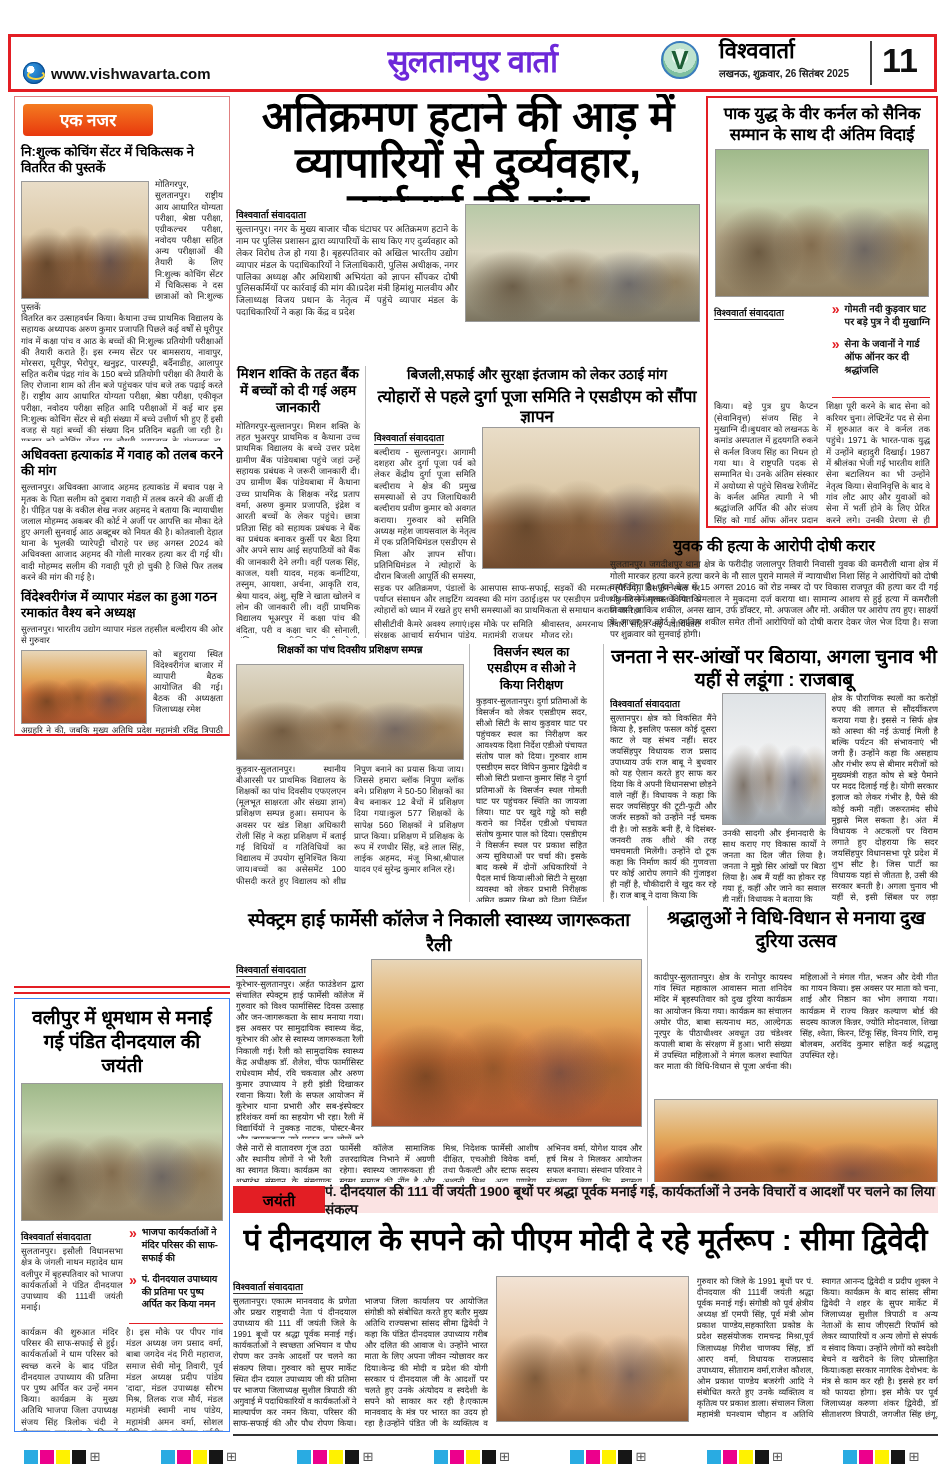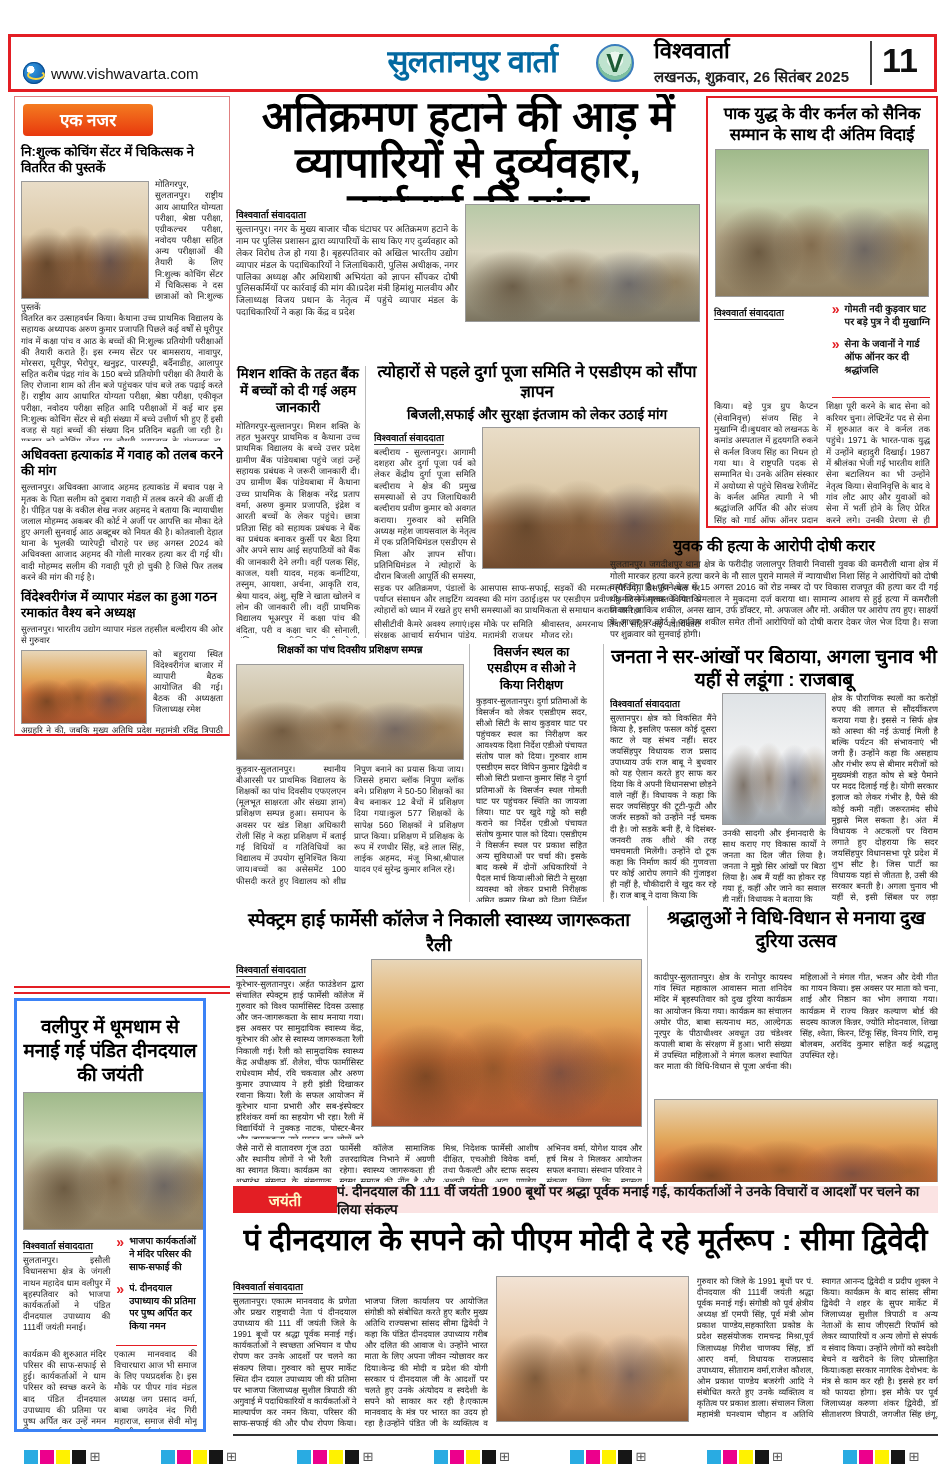--- a/index.html
+++ b/index.html
@@ -5,37 +5,37 @@
   * { margin:0; padding:0; box-sizing:border-box; }
   html,body { background:#e9e9e9; }
   .page {
     position:relative; width:945px; height:1474px; margin:0 auto;
     background:#ffffff; overflow:hidden;
     font-family:"Liberation Sans","DejaVu Sans",sans-serif; color:#111;
   }
   
   .masthead { position:absolute; left:8px; top:34px; width:929px; height:58px;
     border:3px solid #e31e24; background:#fff; }
-  .site-url { position:absolute; left:12px; bottom:5px; font-weight:normal; font-size:15px; color:#111; display:flex; align-items:center; gap:6px;}
+  .site-url { position:absolute; left:12px; bottom:5px; font-weight:bold; font-size:15px; color:#111; display:flex; align-items:center; gap:6px;}
   .globe { width:22px; height:22px; border-radius:50%;
     background:radial-gradient(circle at 35% 35%, #fff 18%, #2e8fd8 20%, #1769b5 65%, #0c4f93 100%);
     position:relative; box-shadow:inset 0 0 0 1px #0c4f93; }
   .globe::after{ content:""; position:absolute; left:4px; top:8px; width:14px; height:6px;
     border-radius:50%; border:2px solid #f9d640; border-top-color:transparent; }
   .edition-title { position:absolute; left:0; right:0; top:2px; text-align:center;
-    font-size:31px; font-weight:bold; color:#0369a1; letter-spacing:-0.5px;}
+    font-size:31px; font-weight:bold; color:#6d28d9; letter-spacing:-0.5px;}
   .brand-block { position:absolute; right:85px; top:3px; display:flex; gap:20px; align-items:center;}
   .brand-logo { width:38px; height:38px; border-radius:50%;
     background:radial-gradient(circle at 50% 40%, #eaf6ee 0 30%, #bfe3cf 31% 60%, #7fc0a0 61% 100%);
     border:2px solid #3a7dbd; position:relative; overflow:hidden;}
   .brand-logo::before { content:"V"; position:absolute; left:0; right:0; top:2px; text-align:center;
     font-size:26px; font-weight:bold; color:#1c5c34; }
   .brand-text { display:flex; flex-direction:column; align-items:flex-start;}
   .brand-name { font-size:22px; font-weight:bold; color:#000; line-height:1;}
-  .brand-date { font-size:15px; font-weight:bold; color:#222; margin-top:4px;}
+  .brand-date { font-size:10px; font-weight:bold; color:#222; margin-top:4px;}
   .pageno { position:absolute; right:6px; top:4px; width:58px; height:44px;
     border-left:2px solid #444; text-align:center; font-size:34px; font-weight:bold; }
   
   .abs { position:absolute; overflow:hidden; }
   .headline { font-weight:bold; color:#000; text-align:center; }
   .byline { font-weight:bold; font-size:9.5px; border-bottom:1px solid #333; display:inline-block; margin-bottom:2px;}
   .body-txt { font-size:9px; line-height:1.32; text-align:justify; color:#1c1c1c;}
   .photo { position:relative; overflow:hidden; border:1px solid #9a9a9a; }
   .photo::before{ content:""; position:absolute; inset:0;
     background:
@@ -57,28 +57,28 @@
   
   .sidebar { position:absolute; left:14px; top:96px; width:216px; height:640px;
     border:1px solid #e08080; border-bottom:2px solid #e31e24; padding:5px 6px; overflow:hidden;}
   .eknazar { width:130px; background:linear-gradient(180deg,#f47b20,#e8380d);
     color:#fff; font-size:17px; font-weight:bold; text-align:center;
     padding:4px 0 5px; border-radius:4px; margin:2px 0 8px 2px; }
   .sb-head { font-weight:bold; font-size:13px; line-height:1.2; margin:6px 0 4px; color:#000;}
   .sb-body { font-size:8.6px; line-height:1.3; text-align:justify; color:#1c1c1c;}
   .sb-photo-wrap::after { content:""; display:block; clear:both; }
   
-  .valipur { position:absolute; left:14px; top:998px; width:192px; height:434px;
-    border:3px solid #3b82f6; padding:12px 6px; overflow:hidden;}
+  .valipur { position:absolute; left:14px; top:998px; width:216px; height:434px;
+    border:1px solid #3b82f6; padding:5px 6px; overflow:hidden;}
   .v-rules { position:absolute; left:14px; top:986px; width:216px;}
   
   .jayanti-banner { position:absolute; left:233px; top:1186px; width:705px; height:27px;
     background:#fbe3e3; display:flex; align-items:stretch; }
-  .jayanti-tag { background:#e31e24; color:#fef9c3; font-weight:bold; font-size:15px;
-    display:flex; align-items:center; justify-content:center; width:104px; flex:none;}
+  .jayanti-tag { background:#e31e24; color:#000000; font-weight:bold; font-size:15px;
+    display:flex; align-items:center; justify-content:center; width:92px; flex:none;}
   .jayanti-text { flex:1; display:flex; align-items:center; justify-content:center;
     font-weight:bold; font-size:13.5px; color:#111; }
   
   .cmyk-row { position:absolute; left:24px; right:24px; bottom:8px; height:16px;
     display:flex; justify-content:space-between; }
   .cmyk-group { display:flex; gap:2px; }
   .cmyk-sq { width:14px; height:14px; }
   .reg-mark { width:14px; height:14px; font-size:13px; line-height:14px; color:#555; text-align:center;}
   .c-c{background:#29abe2;} .c-m{background:#ec008c;} .c-y{background:#fff200;} .c-k{background:#161616;}
   .clearfix::after{content:"";display:block;clear:both;}
@@ -175,22 +175,22 @@
     <span class="byline">विश्ववार्ता संवाददाता</span>
     <div class="body-txt">सुल्तानपुर। नगर के मुख्य बाजार चौक घंटाघर पर अतिक्रमण हटाने के नाम पर पुलिस प्रशासन द्वारा व्यापारियों के साथ किए गए दुर्व्यवहार को लेकर विरोध तेज हो गया है। बृहस्पतिवार को अखिल भारतीय उद्योग व्यापार मंडल के पदाधिकारियों ने जिलाधिकारी, पुलिस अधीक्षक, नगर पालिका अध्यक्ष और अधिशाषी अभियंता को ज्ञापन सौंपकर दोषी पुलिसकर्मियों पर कार्रवाई की मांग की।प्रदेश मंत्री हिमांशु मालवीय और जिलाध्यक्ष विजय प्रधान के नेतृत्व में पहुंचे व्यापार मंडल के पदाधिकारियों ने कहा कि केंद्र व प्रदेश</div>
   </div>
 
   <div class="abs" style="left:236px; top:366px; width:130px; height:272px; border-right:1px solid #bbb; padding-right:5px;">
     <div class="headline" style="font-size:13.5px; line-height:1.25; margin-bottom:4px;">मिशन शक्ति के तहत बैंक में बच्चों को दी गई अहम जानकारी</div>
     <div class="body-txt" style="font-size:8.6px;">मोतिगरपुर-सुल्तानपुर। मिशन शक्ति के तहत भुअरपुर प्राथमिक व कैथाना उच्च प्राथमिक विद्यालय के बच्चे उत्तर प्रदेश ग्रामीण बैंक पांडेयबाबा पहुंचे जहां उन्हें सहायक प्रबंधक ने जरूरी जानकारी दी। उप ग्रामीण बैंक पांडेयबाबा में कैथाना उच्च प्राथमिक के शिक्षक नरेंद्र प्रताप वर्मा, अरुण कुमार प्रजापति, इंद्रेश व आरती बच्चों के लेकर पहुंचे। छात्रा प्रतिज्ञा सिंह को सहायक प्रबंधक ने बैंक का प्रबंधक बनाकर कुर्सी पर बैठा दिया और अपने साथ आई सहपाठियों को बैंक की जानकारी देने लगी। वहीं पलक सिंह, काजल, यशी यादव, महक कर्नाटिया, तस्नुम, आयशा, अर्चना, आकृति राव, श्रेया यादव, अंशु, सृष्टि ने खाता खोलने व लोन की जानकारी ली। वहीं प्राथमिक विद्यालय भूअरपुर में कक्षा पांच की वंदिता, परी व कक्षा चार की सोनाली, अंशिका, श्रद्धा, रिद्धि, दिव्यांशी, श्रेसी, सलोनी ने बैंक में पैसे निकालने व जमा करने की बारे में जानकारी ली।</div>
   </div>
 
   <div class="abs" style="left:374px; top:362px; width:326px; height:276px;">
+    <div class="headline" style="font-size:13.5px; margin:3px 0 4px;">बिजली,सफाई और सुरक्षा इंतजाम को लेकर उठाई मांग</div>
     <div class="headline" style="font-size:16.5px; line-height:1.2;">त्योहारों से पहले दुर्गा पूजा समिति ने एसडीएम को सौंपा ज्ञापन</div>
-    <div class="headline" style="font-size:13.5px; margin:3px 0 4px;">बिजली,सफाई और सुरक्षा इंतजाम को लेकर उठाई मांग</div>
     <div class="photo ph-room" style="float:right; width:218px; height:142px; margin:0 0 3px 6px;"></div>
     <span class="byline">विश्ववार्ता संवाददाता</span>
     <div class="body-txt" style="font-size:8.6px;">बल्दीराय - सुल्तानपुर। आगामी दशहरा और दुर्गा पूजा पर्व को लेकर केंद्रीय दुर्गा पूजा समिति बल्दीराय ने क्षेत्र की प्रमुख समस्याओं से उप जिलाधिकारी बल्दीराय प्रवीण कुमार को अवगत कराया। गुरुवार को समिति अध्यक्ष महेश जायसवाल के नेतृत्व में एक प्रतिनिधिमंडल एसडीएम से मिला और ज्ञापन सौंपा।प्रतिनिधिमंडल ने त्योहारों के दौरान बिजली आपूर्ति की समस्या, सड़क पर अतिक्रमण, पंडालों के आसपास साफ-सफाई, सड़कों की मरम्मत (पैचिंग), विसर्जन स्थल पर पर्याप्त संसाधन और लाइटिंग व्यवस्था की मांग उठाई।इस पर एसडीएम प्रवीण कुमार ने आश्वस्त किया कि त्योहारों को ध्यान में रखते हुए सभी समस्याओं का प्राथमिकता से समाधान कराया जा रहा</div>
     <div class="body-txt cols2" style="font-size:8.6px; margin-top:2px; height:56px; overflow:hidden;">सीसीटीवी कैमरे अवश्य लगाएं।इस मौके पर समिति संरक्षक आचार्य सूर्यभान पांडेय, महामंत्री राजधर शुक्ला, राकेश जोशी, घनश्याम मिश्रा, देवी शंकर श्रीवास्तव, अमरनाथ तिवारी सहित कई पदाधिकारी मौजूद रहे।</div>
   </div>
 
   <div class="abs" style="left:706px; top:96px; width:232px; height:432px; border:2px solid #e31e24; padding:5px 6px;">
     <div class="headline" style="font-size:16.5px; line-height:1.25;">पाक युद्ध के वीर कर्नल को सैनिक सम्मान के साथ दी अंतिम विदाई</div>
     <div class="photo ph-green" style="width:214px; height:148px; margin:5px auto 5px;"></div>
     <div style="display:flex; gap:7px;">

